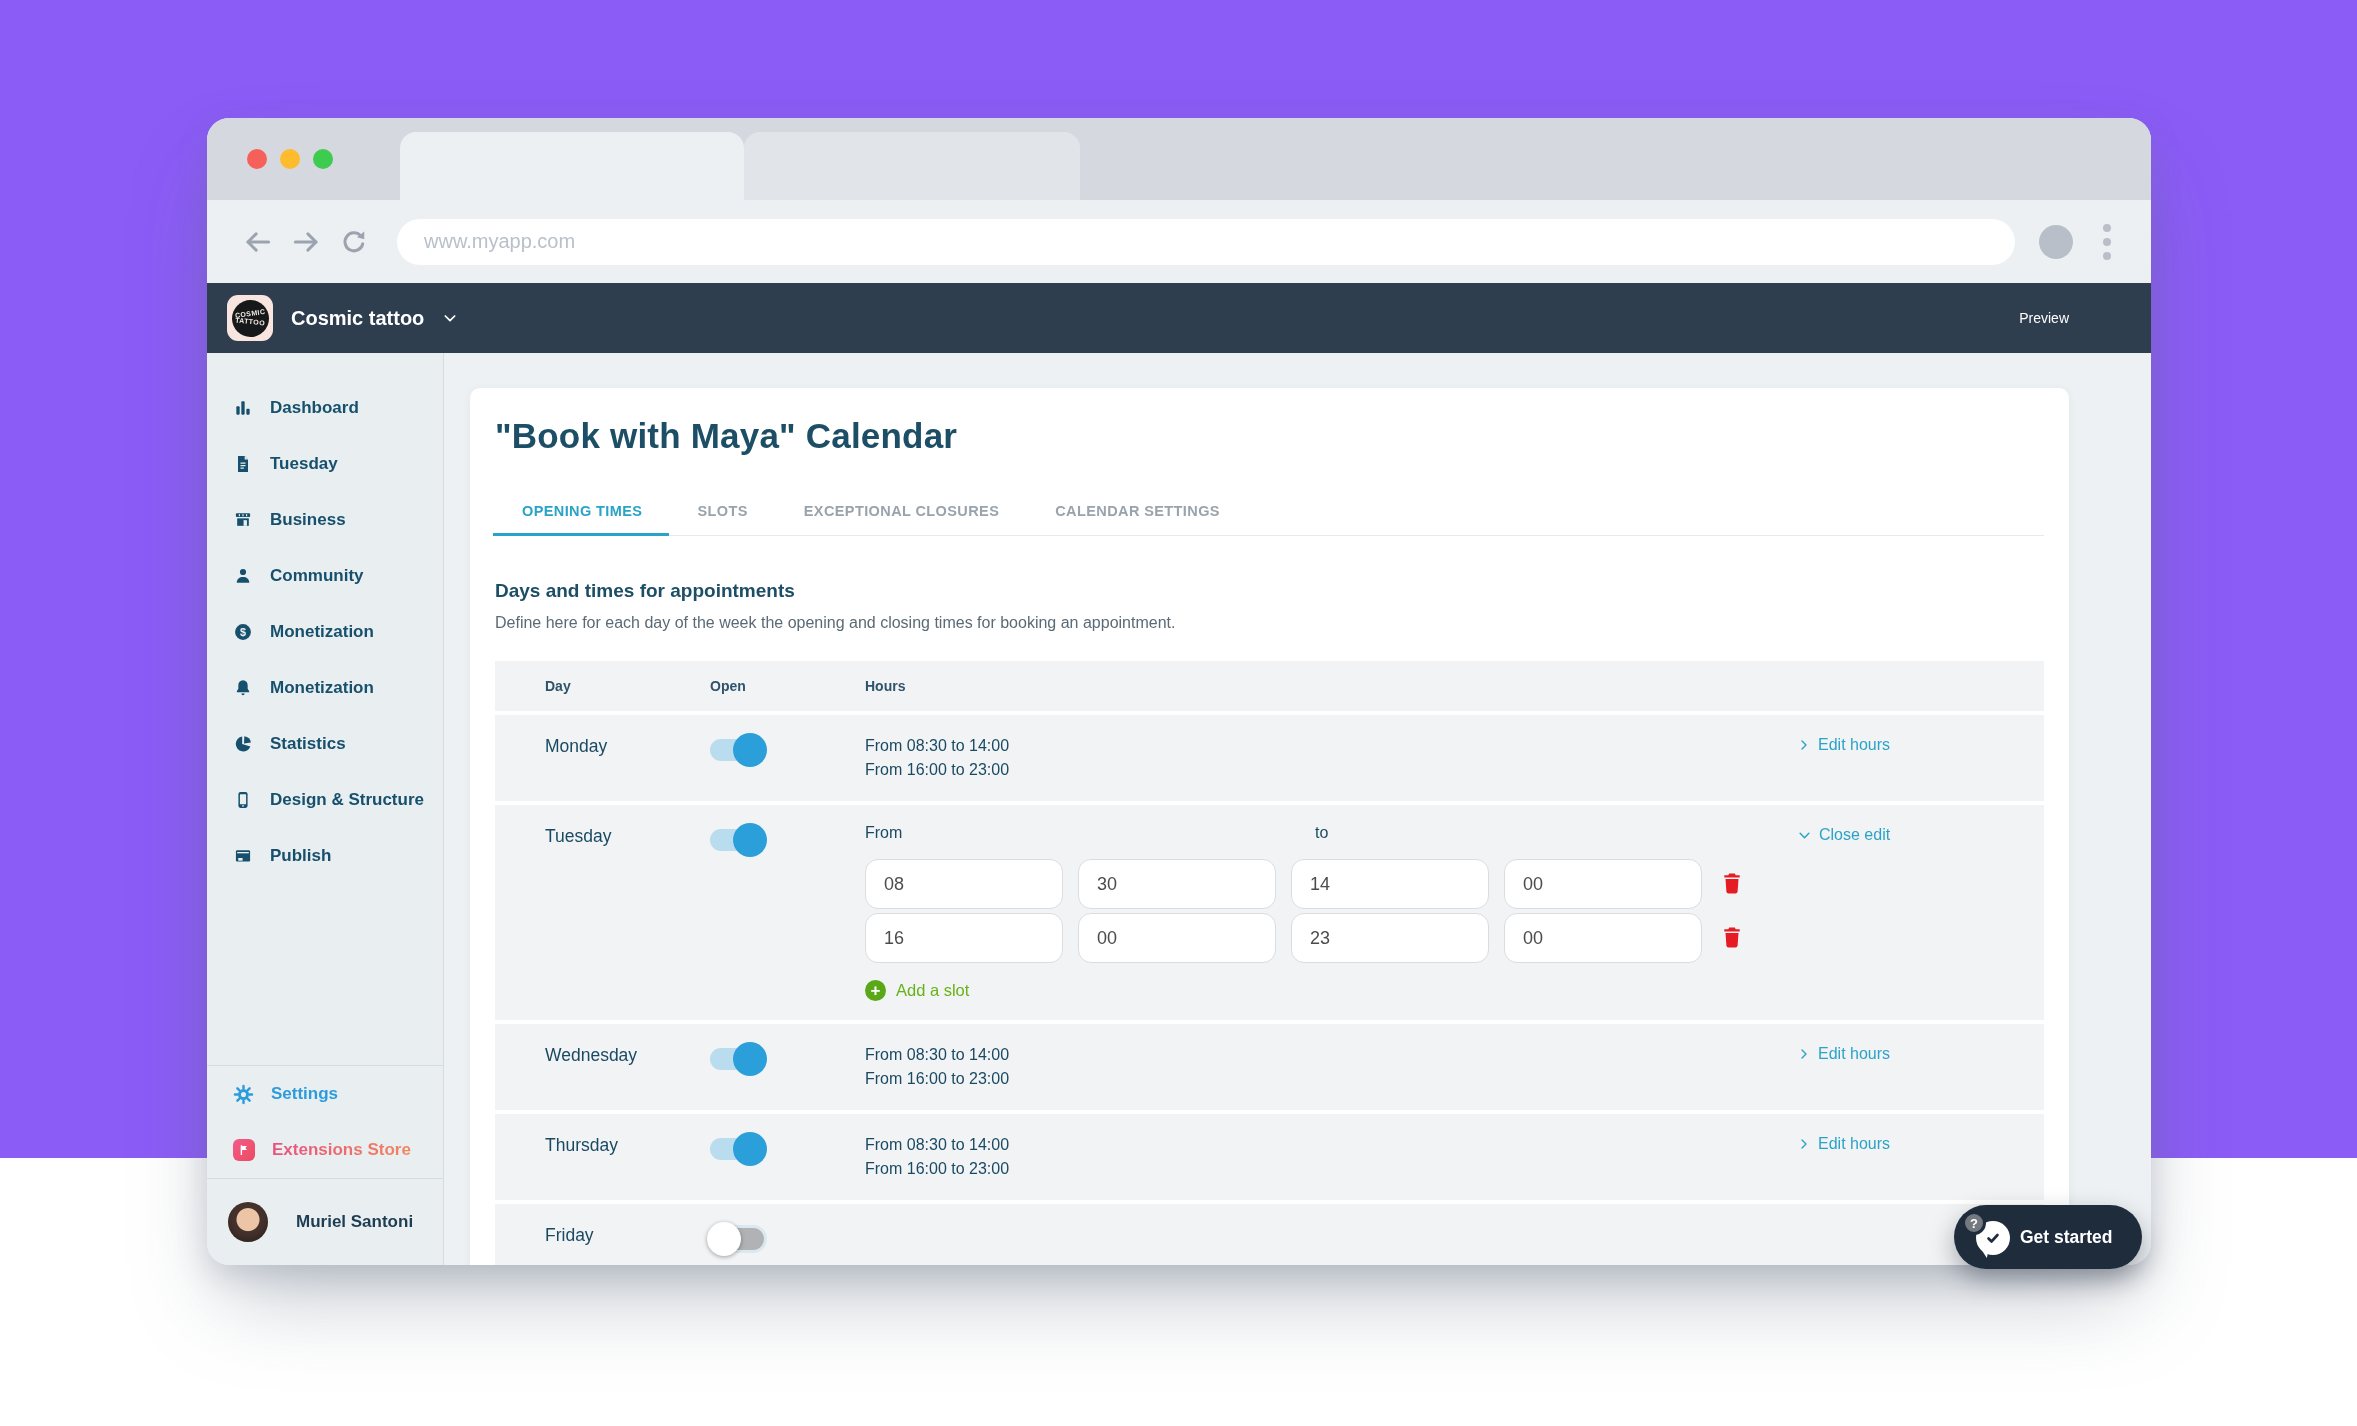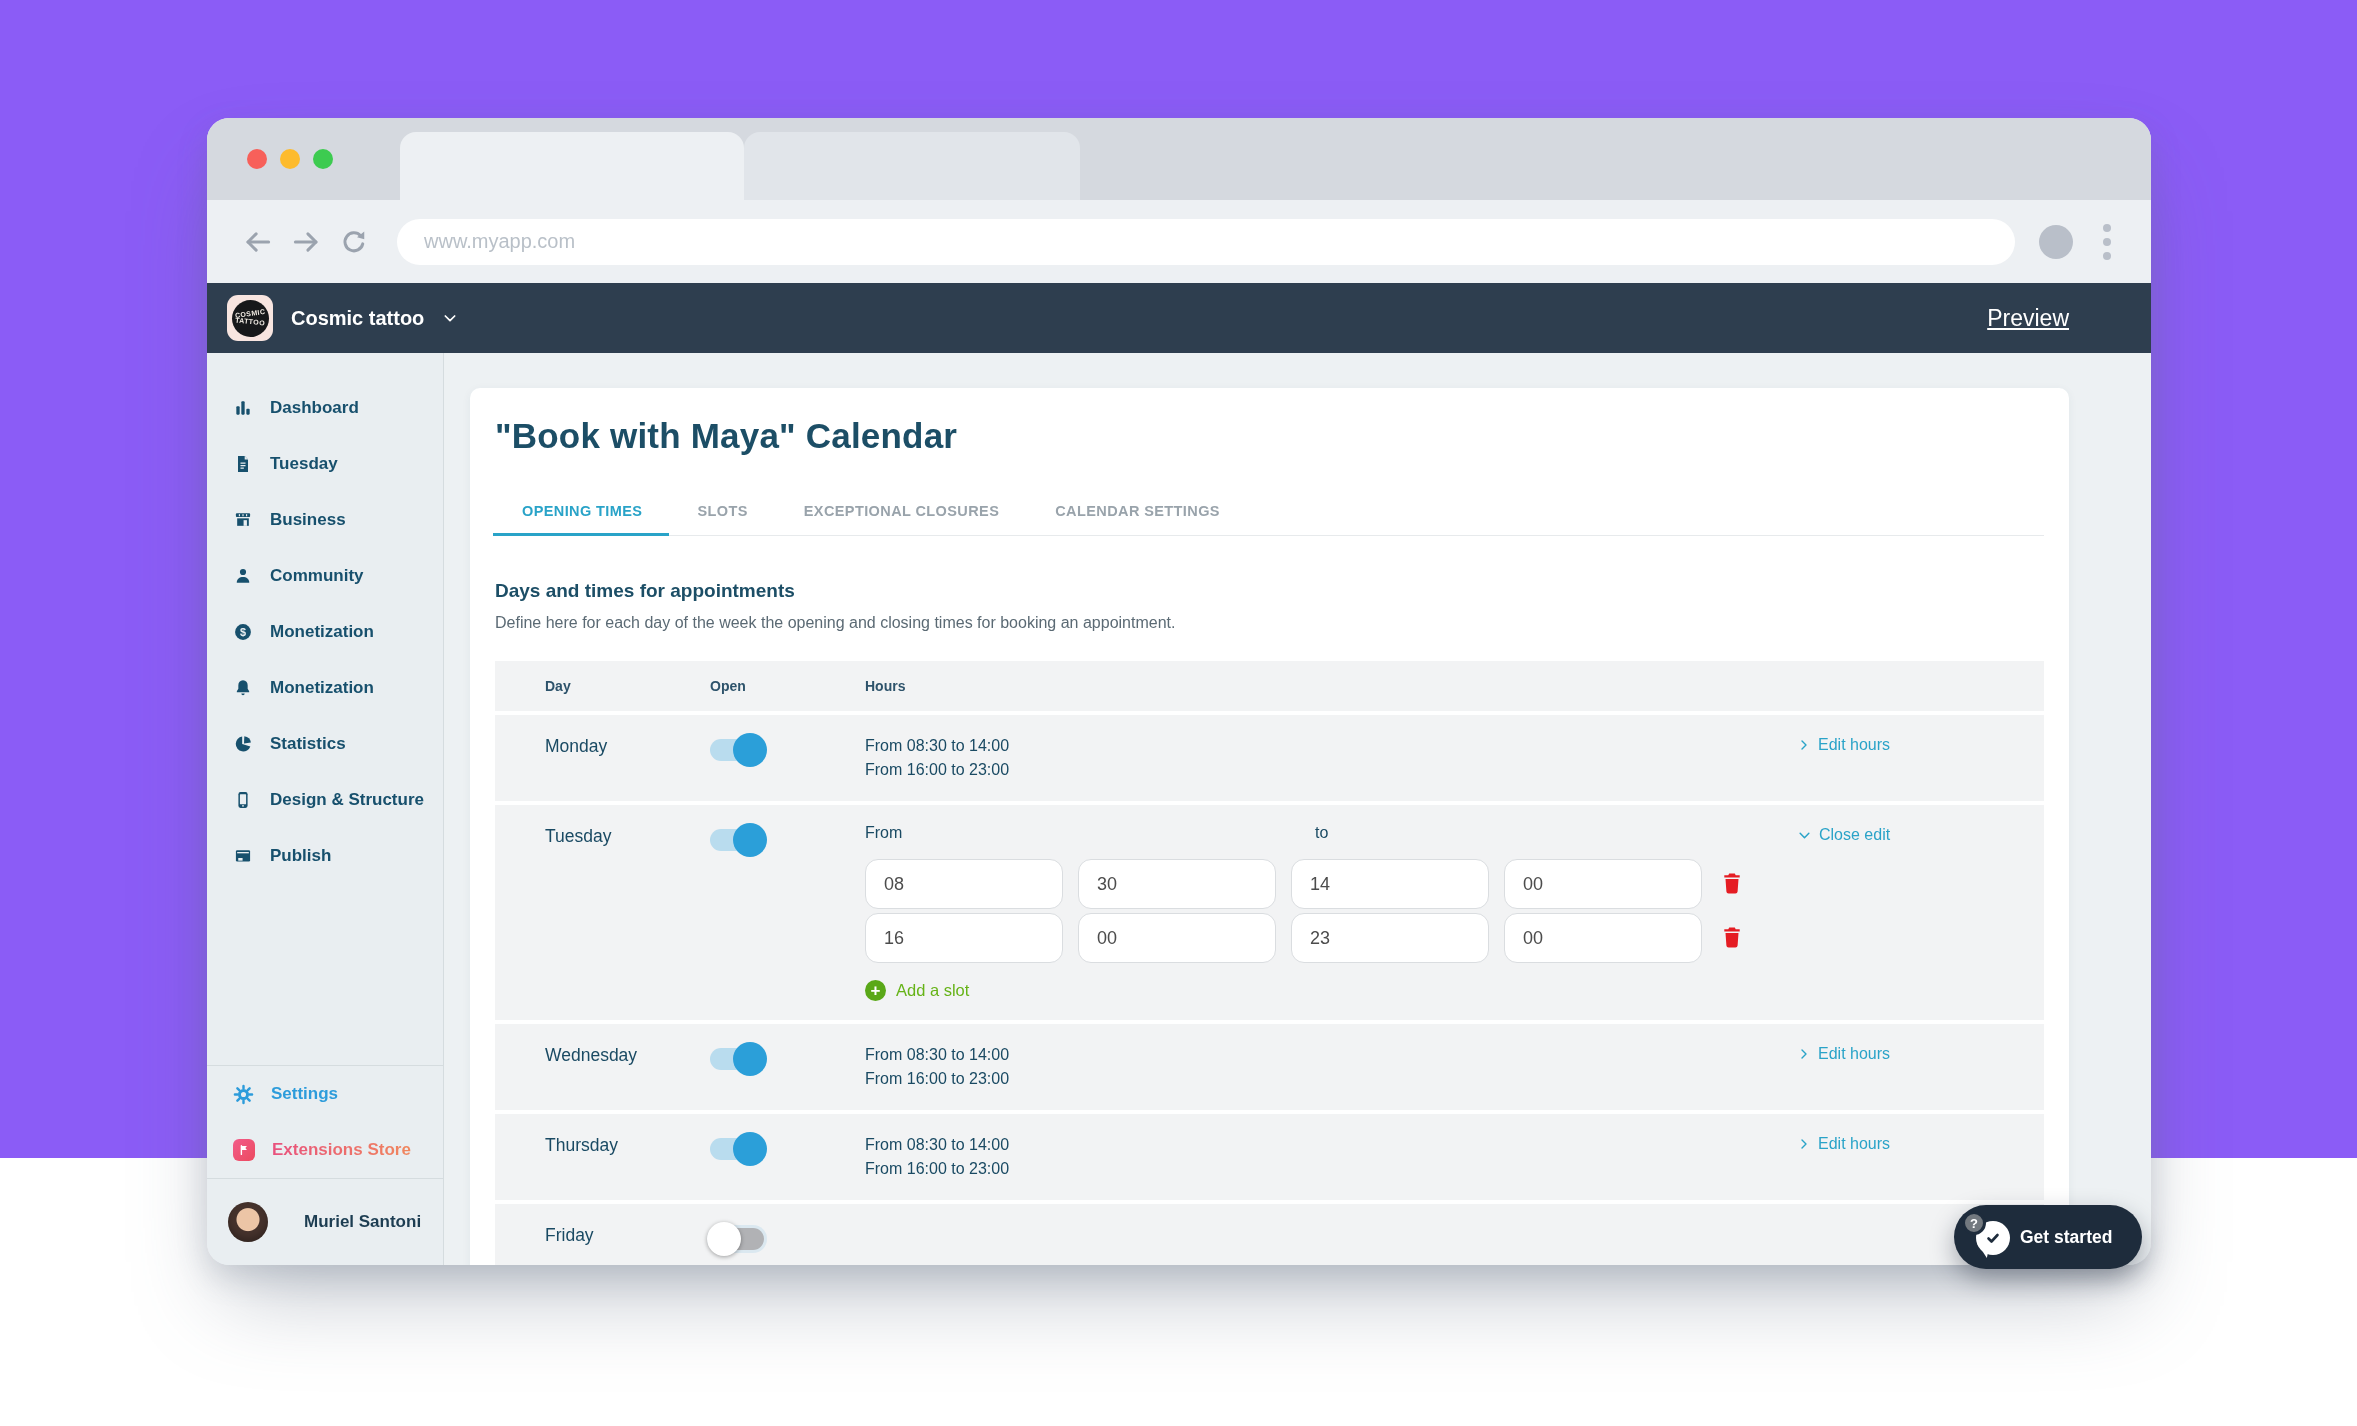--- a/index.html
+++ b/index.html
@@ -34,40 +34,40 @@
   .brand { display:flex; align-items:center; padding-left:20px; gap:18px; cursor:pointer; }
   .logo { width:46px; height:46px; border-radius:11px; background:#f8e5e0;
           display:flex; align-items:center; justify-content:center; }
   .logo-circle { width:37px; height:37px; border-radius:50%; background:#17181a; color:#f2ece4;
                  display:flex; flex-direction:column; align-items:center; justify-content:center;
                  font-size:7px; font-weight:bold; letter-spacing:.4px; line-height:1.15; }
   .logo-circle span:nth-child(1){ transform:rotate(-8deg); }
   .logo-circle span:nth-child(2){ transform:rotate(6deg); }
   .brand-name { font-size:20px; font-weight:600; }
   .appbar-spacer { flex:1; }
-  .preview { font-size:23px; margin-right:82px; cursor:pointer;text-decoration:underline; }
+  .preview { font-size:14px; margin-right:82px; cursor:pointer; }
   .update { width:194px; height:70px; background:#49596b; display:flex; align-items:center;
             justify-content:center; gap:12px; font-size:18.5px; font-weight:600; cursor:pointer; }
 
   
   .bodyrow { flex:1; display:flex; min-height:0; }
   .sidebar { width:237px; flex:none; background:#e9eef1; border-right:1px solid #d5dcdf;
              display:flex; flex-direction:column; padding-top:27px; }
   .side-item { height:56px; flex:none; display:flex; align-items:center; padding-left:26px; gap:17px;
                color:#17506d; font-size:17px; font-weight:600; cursor:pointer; }
   .side-item svg { flex:none; }
   .side-spacer { flex:1; }
   .side-div { height:1px; background:#d5dcdf; flex:none; }
   .side-settings { color:#2d9cdb; }
   .ext-badge { width:22px; height:22px; border-radius:6px; flex:none;
                background:linear-gradient(135deg,#f25c8a,#ec4a5f);
                display:flex; align-items:center; justify-content:center; }
   .ext-label { background:linear-gradient(90deg,#e8517e,#f0875d);
                -webkit-background-clip:text; background-clip:text; color:transparent; }
-  .user-row { height:86px; flex:none; display:flex; align-items:center; padding-left:21px; gap:36px; cursor:pointer; }
+  .user-row { height:86px; flex:none; display:flex; align-items:center; padding-left:21px; gap:28px; cursor:pointer; }
   .user-avatar { width:40px; height:40px; border-radius:50%; flex:none;
                  background:radial-gradient(circle at 50% 44%, #ecc5a6 0 11px, #45322c 12px 20px);
                  box-shadow:inset 0 -4px 6px rgba(0,0,0,.25); }
   .user-name { font-size:17px; font-weight:700; color:#1d3d52; }
 
   
   .main { flex:1; position:relative; background:#edf1f3; overflow:hidden; }
   .card { position:absolute; left:26px; right:82px; top:35px; bottom:-60px; background:#fff;
           border-radius:10px; box-shadow:0 2px 10px rgba(40,60,80,.06); padding:28px 25px 0 25px; }
   .page-title { font-size:35px; font-weight:700; color:#1c4e66; letter-spacing:.2px; }

